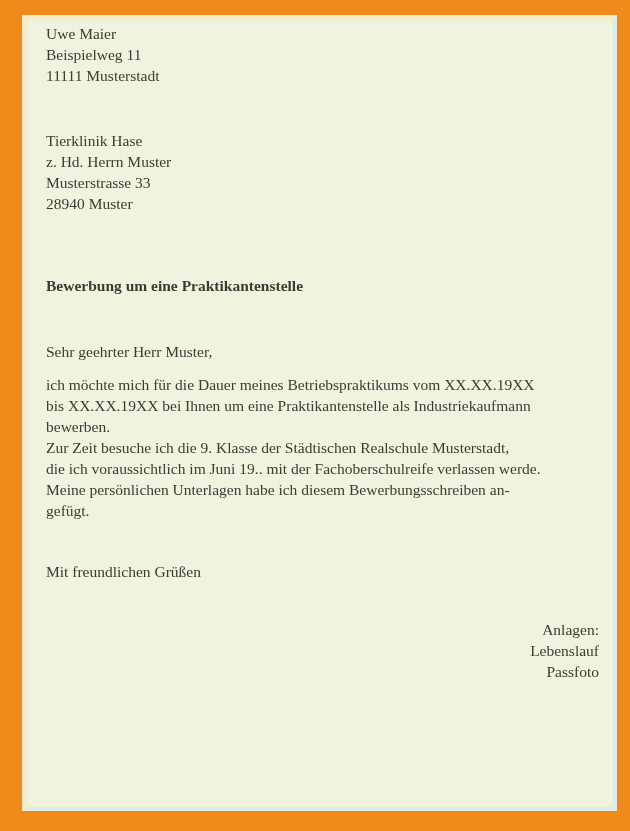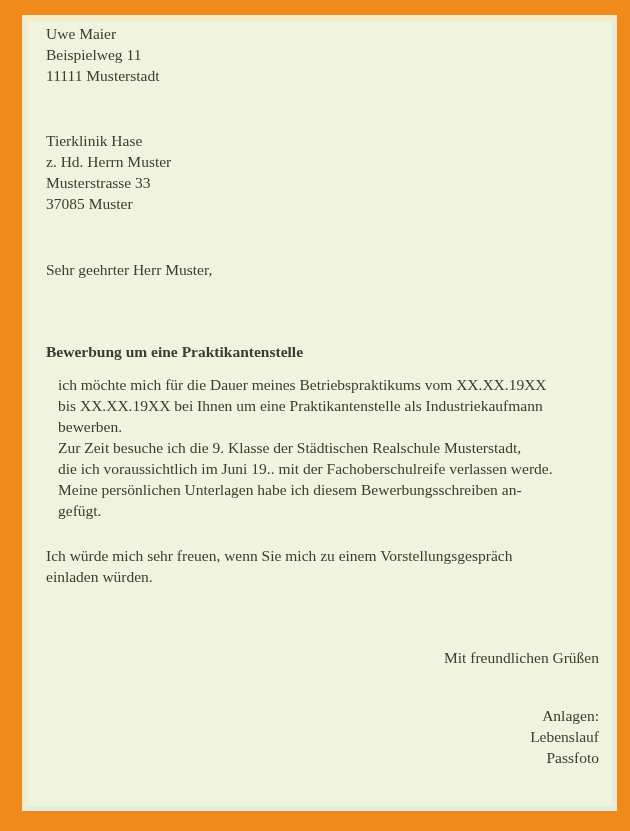--- a/index.html
+++ b/index.html
@@ -33,55 +33,53 @@
     overflow: hidden;
   }
   .block {
     white-space: pre-line;               
   }
   .sender      { margin-top: 0; }
   .date        { margin-top: 36px; }
   .recipient   { margin-top: 44px; }
   .subject     { margin-top: 61px; font-weight: bold; }
   .salutation  { margin-top: 45px; }
-  .body-par-1  { margin-top: 12px; margin-left: 12px; }
+  .body-par-1  { margin-top: 12px; }
   .body-par-2  { margin-top: 24px; }
-  .closing     { margin-top: 60px; text-align: right; }
+  .closing     { margin-top: 40px; }
   .enclosures  { margin-top: 37px; text-align: right; }
 </style>
 </head>
 <body>
 
 <div class="frame">
   <div class="paper">
 
     <div class="block sender">Uwe Maier
 Beispielweg 11
 11111 Musterstadt</div>
 
 
     <div class="block recipient">Tierklinik Hase
 z. Hd. Herrn Muster
 Musterstrasse 33
-37085 Muster</div>
+28940 Muster</div>
+
+    <div class="block subject">Bewerbung um eine Praktikantenstelle</div>
 
     <div class="block salutation">Sehr geehrter Herr Muster,</div>
-
-    <div class="block subject">Bewerbung um eine Praktikantenstelle</div>
 
     <div class="block body-par-1">ich möchte mich für die Dauer meines Betriebspraktikums vom XX.XX.19XX
 bis XX.XX.19XX bei Ihnen um eine Praktikantenstelle als Industriekaufmann
 bewerben.
 Zur Zeit besuche ich die 9. Klasse der Städtischen Realschule Musterstadt,
 die ich voraussichtlich im Juni 19.. mit der Fachoberschulreife verlassen werde.
 Meine persönlichen Unterlagen habe ich diesem Bewerbungsschreiben an-
 gefügt.</div>
 
-    <div class="block body-par-2">Ich würde mich sehr freuen, wenn Sie mich zu einem Vorstellungsgespräch
-einladen würden.</div>
 
     <div class="block closing">Mit freundlichen Grüßen</div>
 
     <div class="block enclosures">Anlagen:
 Lebenslauf
 Passfoto</div>
 
   </div>
 </div>
 

